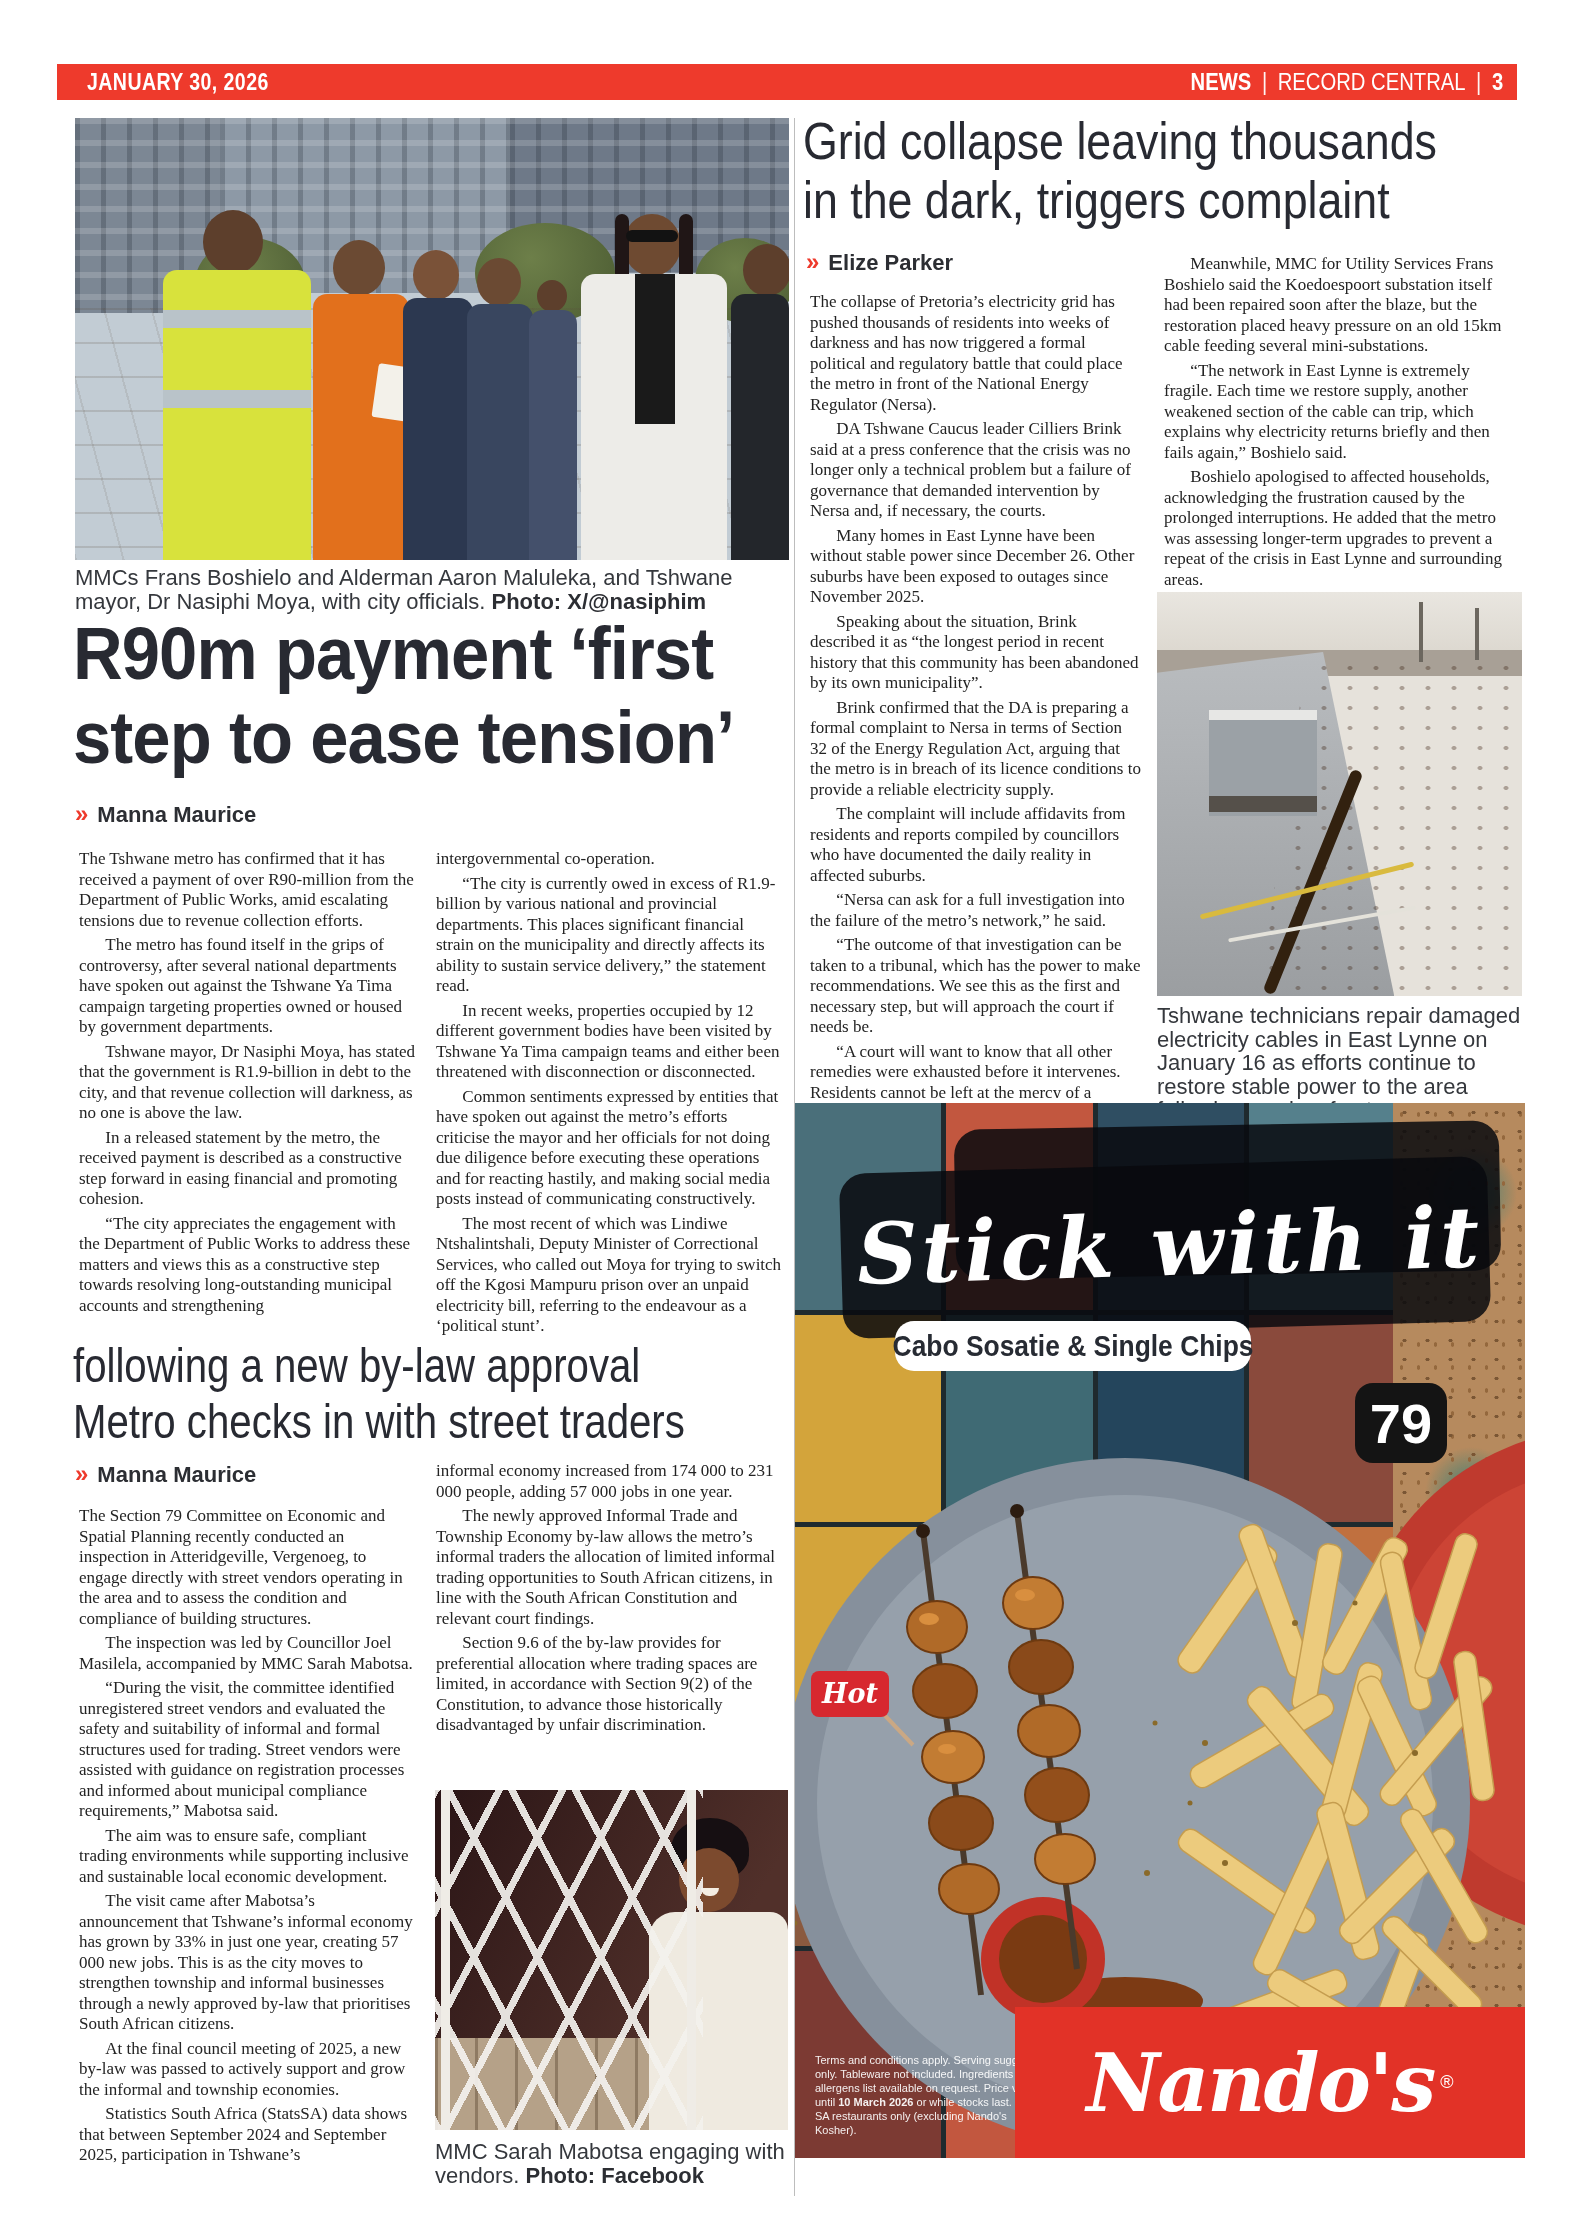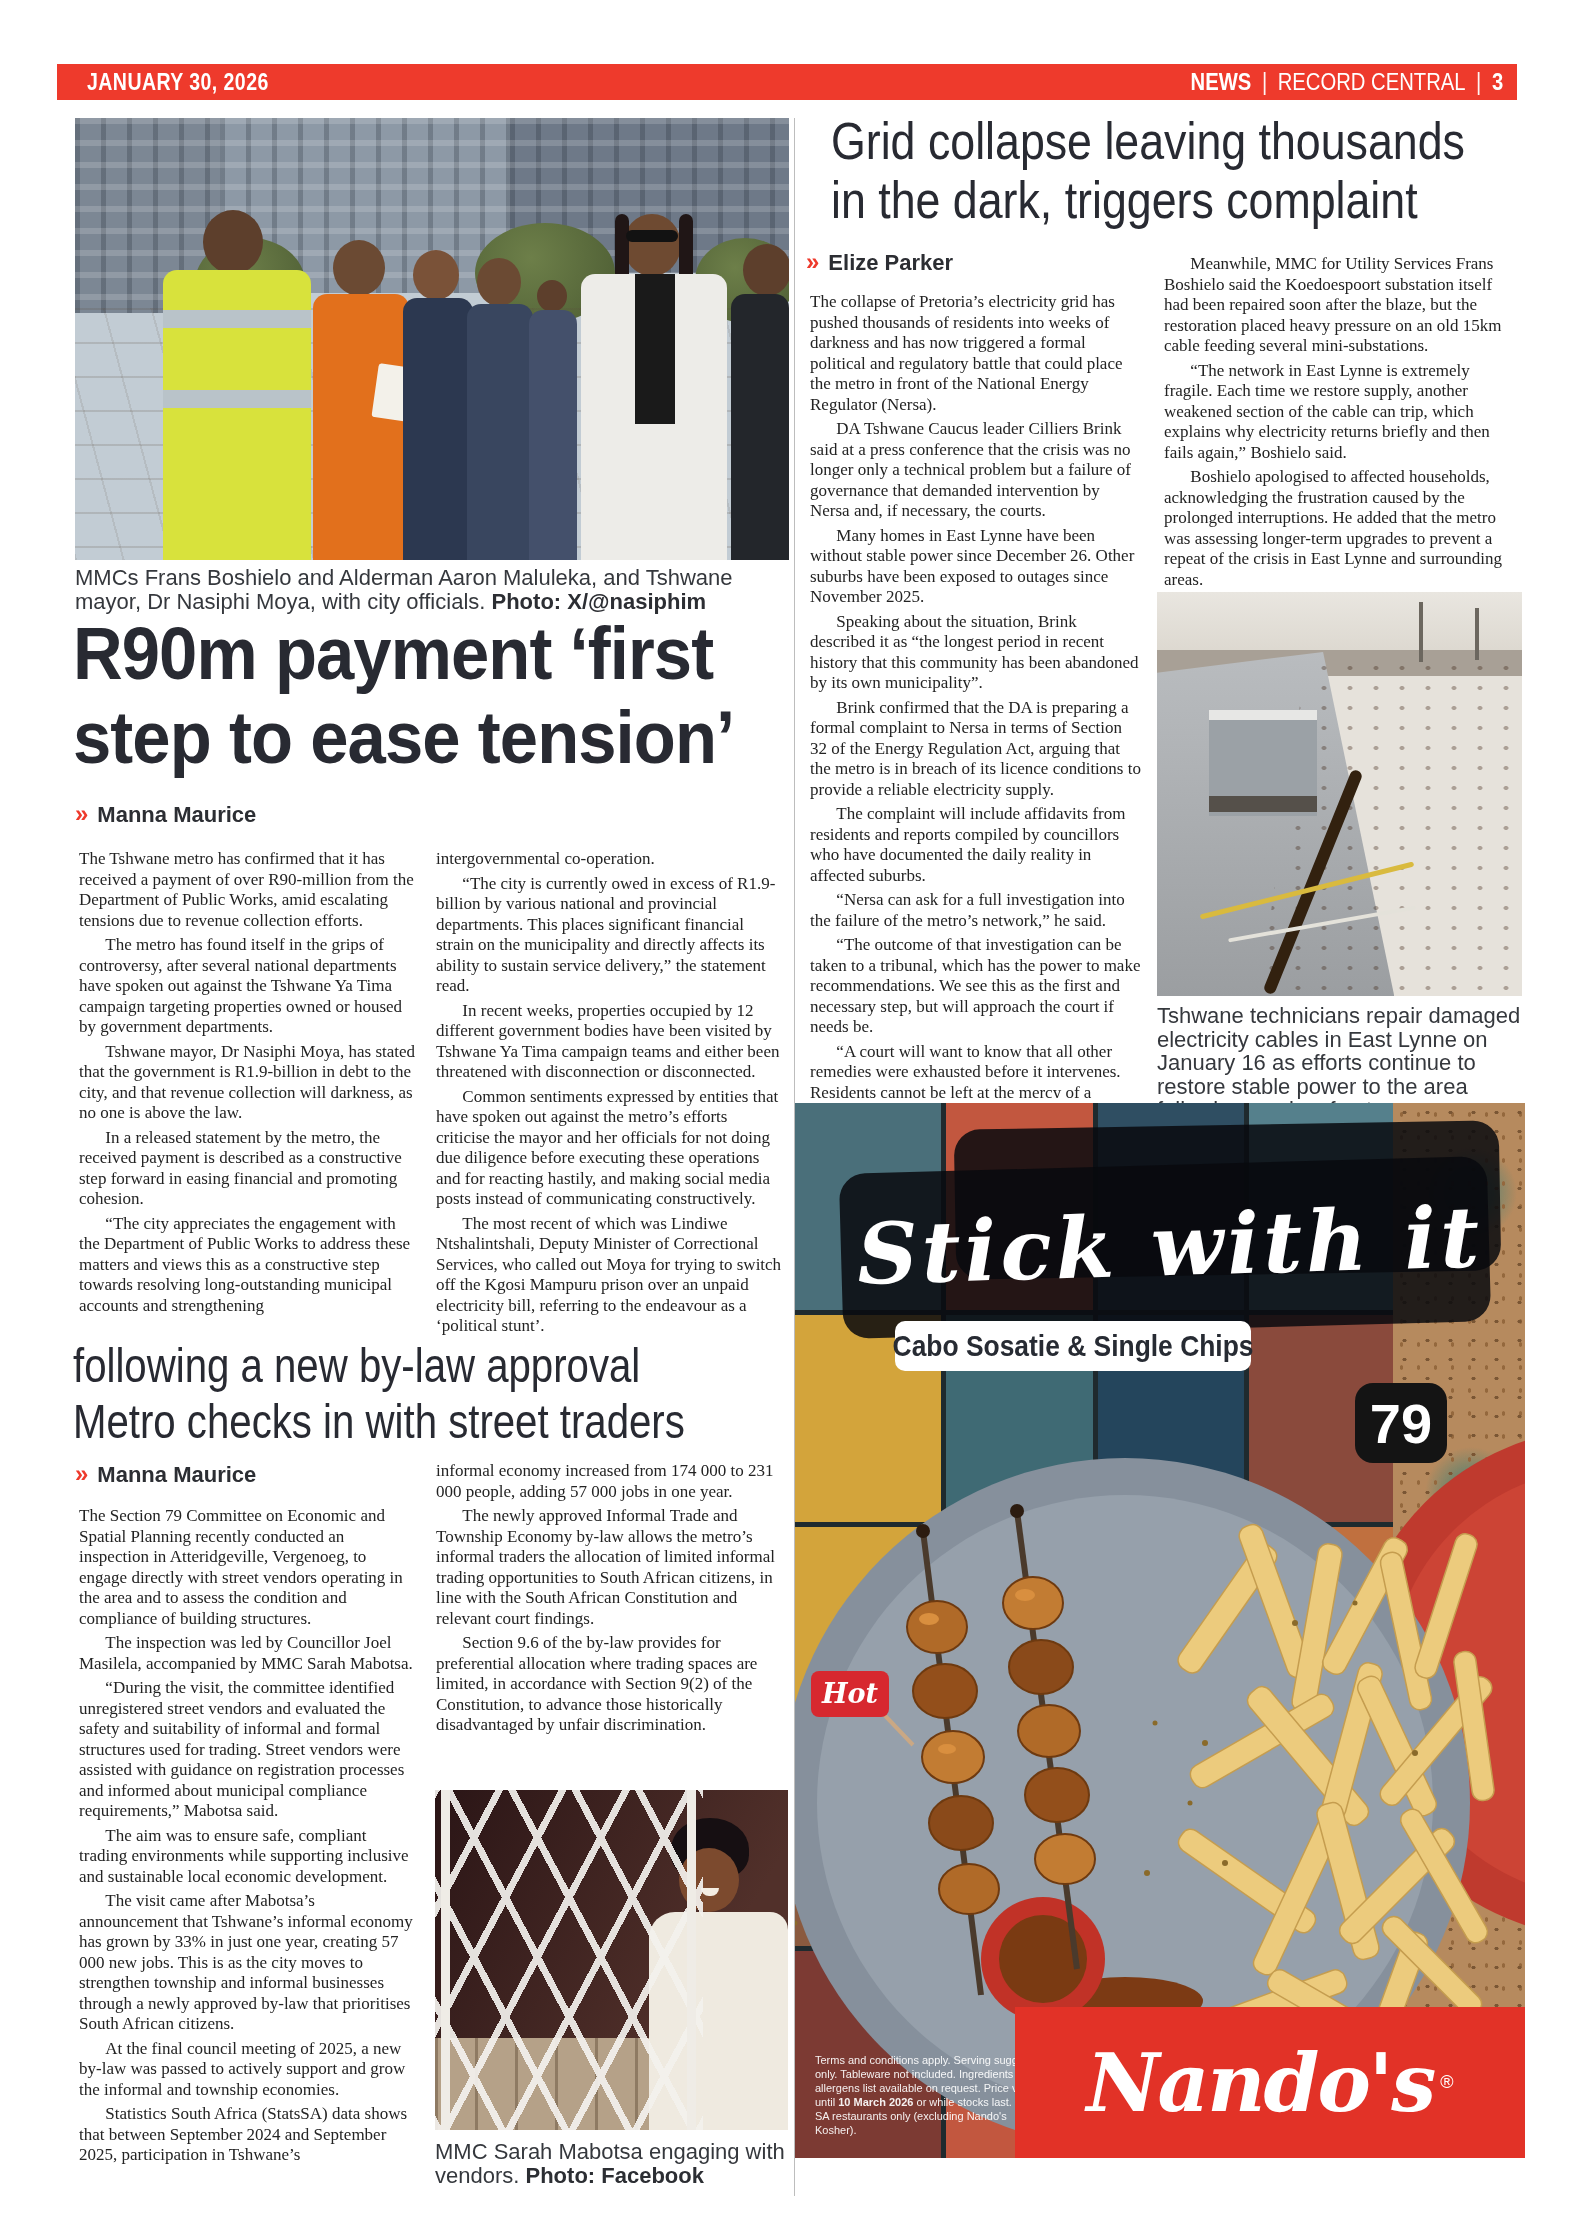--- a/index.html
+++ b/index.html
@@ -99,21 +99,21 @@
   .ad-tiles div:nth-child(19){background:#2f4e62;} .ad-tiles div:nth-child(20){background:#44606d;}
   .cork{position:absolute;right:0;top:0;width:132px;height:1055px;background:#b68a5e;
         background-image:radial-gradient(#7a5634 1.8px,transparent 2.4px),radial-gradient(#94683d 1.4px,transparent 2px),
         radial-gradient(circle at 30% 30%,rgba(63,127,117,.55) 22px,transparent 46px),
         radial-gradient(circle at 70% 55%,rgba(150,60,50,.5) 18px,transparent 40px);
         background-size:23px 19px,17px 23px,260px 300px,300px 340px;}
   .stick-back{position:absolute;left:160px;top:22px;width:545px;height:150px;background:rgba(8,9,14,.85);border-radius:26px;transform:rotate(-1deg);}
   .stick-badge{position:absolute;left:46px;top:62px;width:648px;height:165px;background:rgba(8,9,14,.85);border-radius:26px;transform:rotate(-1.6deg);}
   .stick-text{position:absolute;left:60px;top:62px;width:630px;height:160px;display:flex;align-items:center;justify-content:center;
       color:#fff;font-family:"DejaVu Serif",serif;font-style:italic;font-weight:bold;font-size:84px;letter-spacing:4px;transform:rotate(-1.6deg);}
-  .product-pill{position:absolute;left:100px;top:218px;width:356px;height:50px;background:#fff;border-radius:10px;
+  .product-pill{position:absolute;left:100px;top:218px;width:356px;height:50px;background:#fff;border-radius:19px;
       display:flex;align-items:center;justify-content:center;}
   .product-pill span{color:#272b33;font-weight:bold;font-size:30px;display:inline-block;transform:scaleX(.88);white-space:nowrap;}
   .price-badge{position:absolute;left:560px;top:280px;width:92px;height:80px;background:#141414;border-radius:18px;
       display:flex;align-items:center;justify-content:center;color:#fff;font-weight:bold;font-size:56px;}
   .foodsvg{position:absolute;left:0;top:0;}
   .fineprint{position:absolute;left:20px;top:950px;width:236px;color:rgba(255,255,255,.92);font-size:11px;line-height:14px;}
   .fineprint b{font-weight:bold;}
   .nandos{position:absolute;left:220px;top:904px;width:510px;height:151px;background:#e23227;
       display:flex;align-items:center;justify-content:center;}
   .nandos .logo{color:#fff;font-family:"DejaVu Serif",serif;font-style:italic;font-weight:bold;font-size:80px;letter-spacing:-2px;}
@@ -201,21 +201,21 @@
       <p>“The city appreciates the engagement with the Department of Public Works to address these matters and views this as a constructive step towards resolving long-outstanding municipal accounts and strengthening</p>
     </div>
   <div class="textcol" style="left:432px;top:845px;width:356px;height:492px;">
       <p>intergovernmental co-operation.</p>
       <p>“The city is currently owed in excess of R1.9-billion by various national and provincial departments. This places significant financial strain on the municipality and directly affects its ability to sustain service delivery,” the statement read.</p>
       <p>In recent weeks, properties occupied by 12 different government bodies have been visited by Tshwane Ya Tima campaign teams and either been threatened with disconnection or disconnected.</p>
       <p>Common sentiments expressed by entities that have spoken out against the metro’s efforts criticise the mayor and her officials for not doing due diligence before executing these operations and for reacting hastily, and making social media posts instead of communicating constructively.</p>
       <p>The most recent of which was Lindiwe Ntshalintshali, Deputy Minister of Correctional Services, who called out Moya for trying to switch off the Kgosi Mampuru prison over an unpaid electricity bill, referring to the endeavour as a ‘political stunt’.</p>
     </div>
 
-  <div class="hl hl2" style="left:803px;top:112px;width:720px;margin-left:28px;">
+  <div class="hl hl2" style="left:803px;top:112px;width:720px;">
     <span class="ln"><span class="cond">Grid collapse leaving thousands</span></span>
     <span class="ln"><span class="cond">in the dark, triggers complaint</span></span>
   </div>
   <div class="byline" style="left:806px;top:248px;">
     <span class="chev">»</span><span>Elize Parker</span>
   </div>
   <div class="textcol" style="left:806px;top:288px;width:340px;height:810px;">
       <p>The collapse of Pretoria’s electricity grid has pushed thousands of residents into weeks of darkness and has now triggered a formal political and regulatory battle that could place the metro in front of the National Energy Regulator (Nersa).</p>
       <p>DA Tshwane Caucus leader Cilliers Brink said at a press conference that the crisis was no longer only a technical problem but a failure of governance that demanded intervention by Nersa and, if necessary, the courts.</p>
       <p>Many homes in East Lynne have been without stable power since December 26. Other suburbs have been exposed to outages since November 2025.</p>

